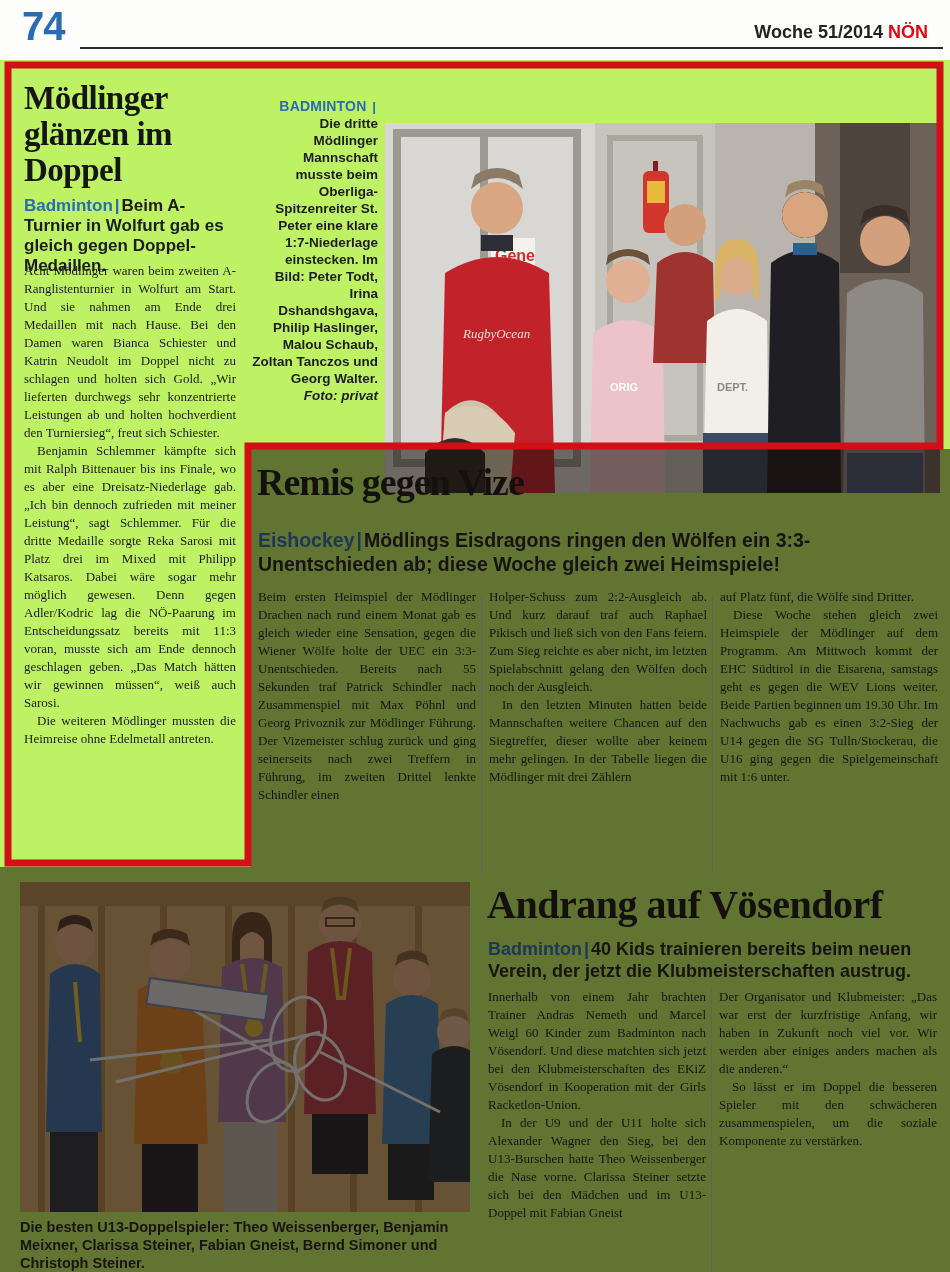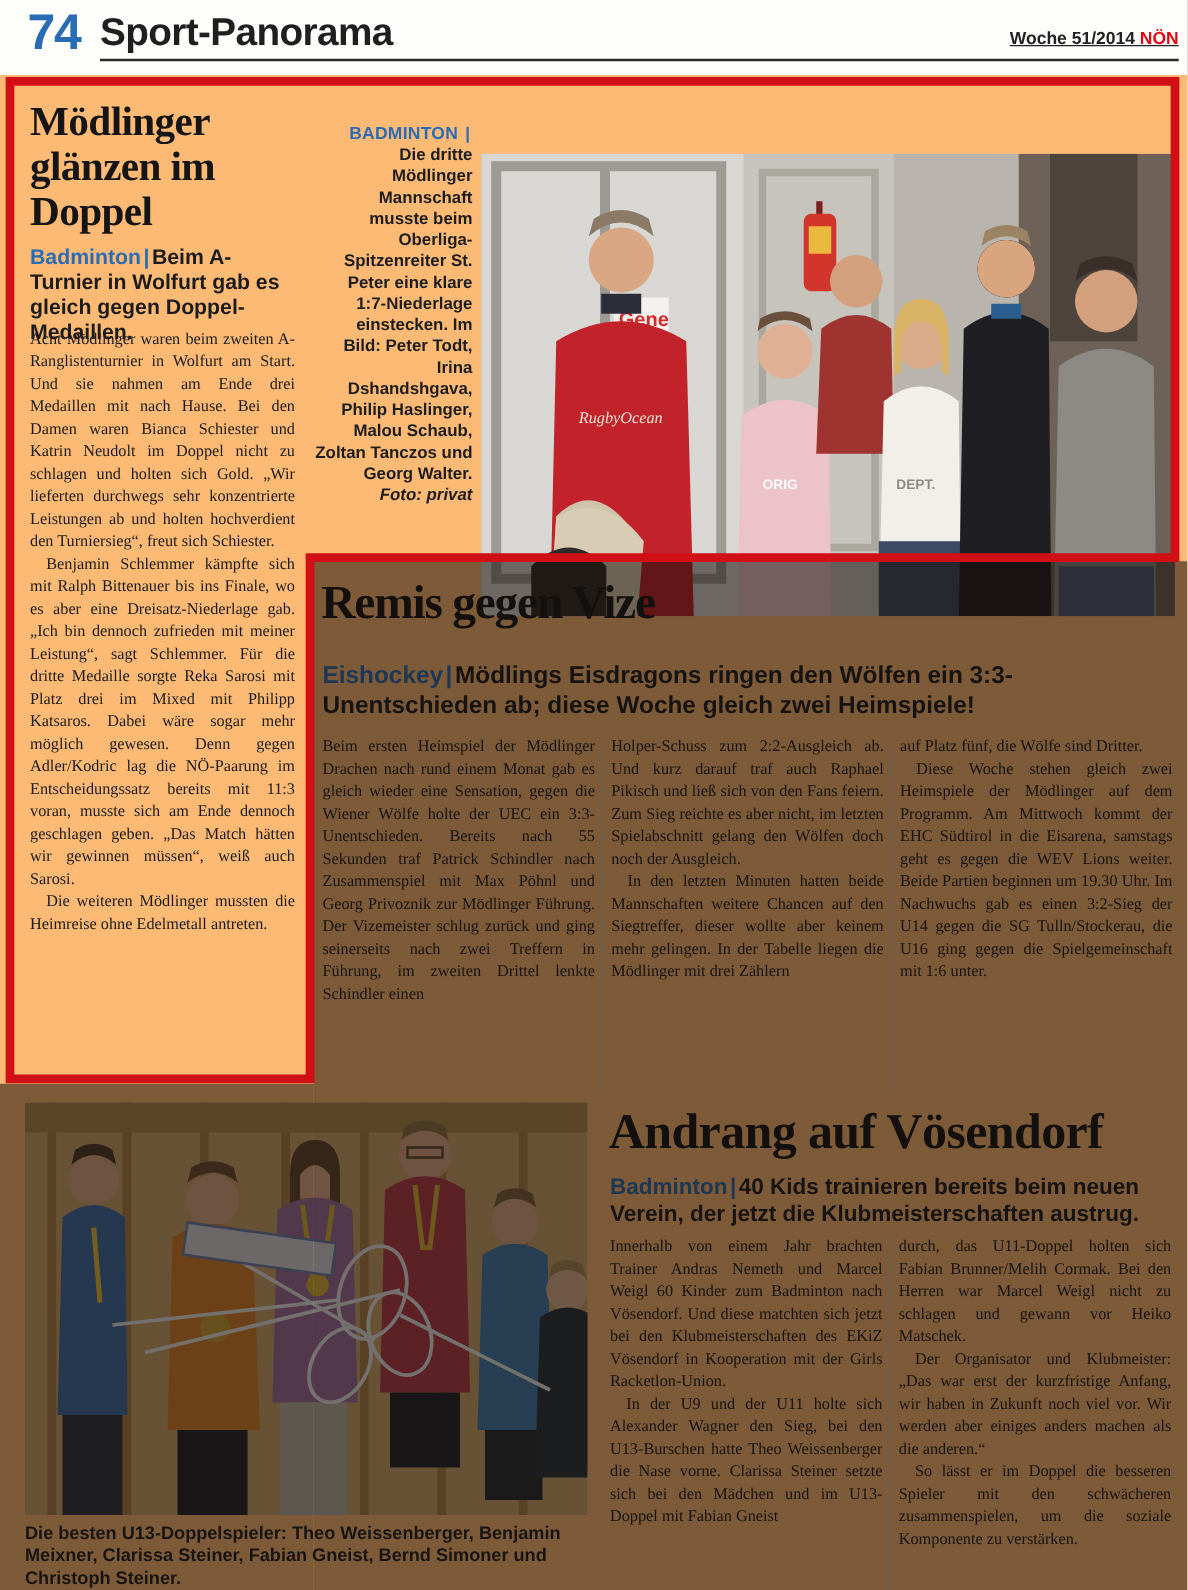--- a/index.html
+++ b/index.html
@@ -1,26 +1,26 @@
 <!DOCTYPE html>
 <html lang="de"><head>
 <meta charset="utf-8">
 <style>
   html,body{margin:0;padding:0;background:#e9e7e3;}
-  .page{position:relative;width:950px;height:1272px;background:#fdba74;overflow:hidden;
+  .page{position:relative;width:950px;height:1272px;background:#bef264;overflow:hidden;
         font-family:"Liberation Serif", serif;color:#1a1a1a;}
   
   .hdr{position:absolute;left:0;top:0;width:950px;height:60px;background:#fdfdfc;}
   .hdr-num{position:absolute;left:22px;top:4px;font-family:"Liberation Sans",sans-serif;
            font-weight:700;font-size:40px;color:#2a6cb4;letter-spacing:-1px;}
   .hdr-title{position:absolute;left:80px;top:8px;font-family:"Liberation Sans",sans-serif;
            font-weight:700;font-size:31px;color:#1f1f1f;letter-spacing:-0.5px;}
   .hdr-rule{position:absolute;left:80px;top:47px;width:863px;height:2px;background:#2b2b2b;}
-  .hdr-issue{position:absolute;right:7px;top:22px;font-family:"Liberation Sans",sans-serif;
-           font-weight:700;font-size:14px;color:#222;text-decoration:underline;}
+  .hdr-issue{position:absolute;right:22px;top:22px;font-family:"Liberation Sans",sans-serif;
+           font-weight:700;font-size:18px;color:#222;}
   .hdr-issue .brand{color:#e30613;}
   
   .a1-title{position:absolute;left:24px;top:80px;width:212px;font-size:33px;line-height:36px;
             font-weight:700;color:#151515;letter-spacing:-0.5px;}
   .lead{font-family:"Liberation Sans",sans-serif;font-weight:700;}
   .kicker{color:#2a6cb4;}
   .ksep{color:#2a6cb4;font-weight:700;padding:0 2px;}
   .a1-lead{position:absolute;left:24px;top:196px;width:214px;font-size:17px;line-height:20px;color:#1c1c1c;}
   .body-text{font-size:13px;line-height:18px;text-align:justify;color:#1b1b1b;}
   .body-text p{margin:0;}
@@ -59,21 +59,20 @@
   .dimB{left:0;top:867px;width:251px;height:405px;}
   .redbox{position:absolute;left:0;top:0;width:950px;height:1272px;pointer-events:none;z-index:6;}
 </style>
 </head>
 <body>
 
 <div class="page">
 
   <div class="hdr">
     <div class="hdr-num">74</div>
-    <div class="hdr-title">Sport-Panorama</div>
     <div class="hdr-rule"></div>
     <div class="hdr-issue">
       <span>Woche 51/2014</span>
       <span class="brand">NÖN</span>
     </div>
   </div>
 
   <div class="a1-title">Mödlinger glänzen im Doppel</div>
   <div class="a1-lead lead">
     <span class="kicker">Badminton</span><span class="ksep">|</span><span>Beim A-Turnier in Wolfurt gab es gleich gegen Doppel-Medaillen.</span>
@@ -230,21 +229,20 @@
   <div class="a3-title">Andrang auf Vösendorf</div>
   <div class="a3-lead lead">
     <span class="kicker">Badminton</span><span class="ksep">|</span><span>40 Kids trainieren bereits beim neuen Verein, der jetzt die Klubmeisterschaften austrug.</span>
   </div>
   <div class="a3col a3-c1 body-text">
     <p>Innerhalb von einem Jahr brachten Trainer Andras Nemeth und Marcel Weigl 60 Kinder zum Badminton nach Vösendorf. Und diese matchten sich jetzt bei den Klubmeisterschaften des EKiZ Vösendorf in Kooperation mit der Girls Racketlon-Union.</p>
     <p>In der U9 und der U11 holte sich Alexander Wagner den Sieg, bei den U13-Burschen hatte Theo Weissenberger die Nase vorne. Clarissa Steiner setzte sich bei den Mädchen und im U13-Doppel mit Fabian Gneist</p>
   </div>
   <div class="vr3"></div>
   <div class="a3col a3-c2 body-text">
-    <p>durch, das U11-Doppel holten sich Fabian Brunner/Melih Cormak. Bei den Herren war Marcel Weigl nicht zu schlagen und gewann vor Heiko Matschek.</p>
     <p>Der Organisator und Klubmeister: „Das war erst der kurzfristige Anfang, wir haben in Zukunft noch viel vor. Wir werden aber einiges anders machen als die anderen.“</p>
     <p>So lässt er im Doppel die besseren Spieler mit den schwächeren zusammenspielen, um die soziale Komponente zu verstärken.</p>
   </div>
 
   <div class="cap2">
     <span>Die besten U13-Doppelspieler: Theo Weissenberger, Benjamin Meixner, Clarissa Steiner, Fabian Gneist, Bernd Simoner und Christoph Steiner.</span>
     
   </div>
 
   <div class="dim dimA"></div>

